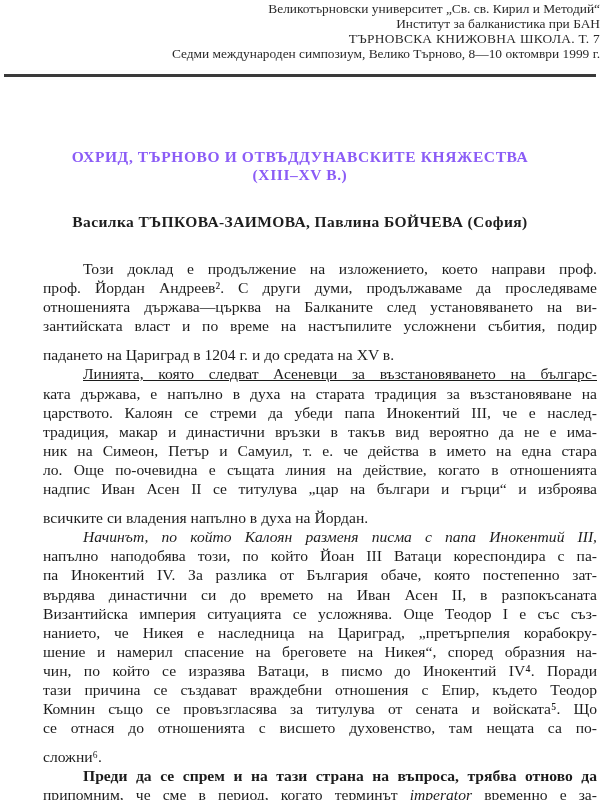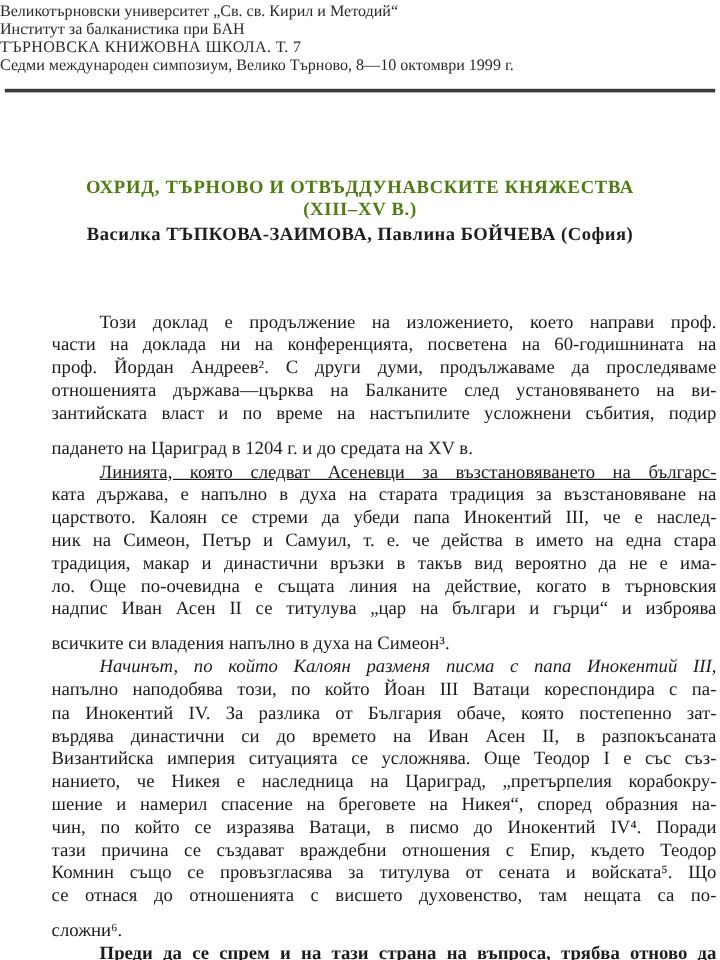--- a/index.html
+++ b/index.html
@@ -4,36 +4,36 @@
 <style>
   html, body { margin: 0; padding: 0; }
   body {
     width: 600px; height: 800px; overflow: hidden;
     background: #ffffff; color: #1a1a1a;
     font-family: "Liberation Serif", "DejaVu Serif", serif;
     position: relative;
   }
   .header {
     position: absolute; left: 0; top: 0; width: 600px;
-    text-align: left; font-size: 13.4px; line-height: 15px;
+    text-align: right; font-size: 13.4px; line-height: 15px;
     color: #2a2a2a; padding-top: 1px;
   }
   .header div { white-space: nowrap; }
   .header .series { letter-spacing: 0.3px; }
   .rule {
     position: absolute; left: 4px; top: 74px; width: 592px; height: 3px;
     background: #3a3a3a;
   }
   .title {
     position: absolute; left: 0; top: 148px; width: 600px;
     text-align: center; font-size: 15.5px; font-weight: bold;
-    letter-spacing: 0.6px; line-height: 18px; color: #4d7c0f;
+    letter-spacing: 0.6px; line-height: 18px; color: #8b5cf6;
   }
   .authors {
-    position: absolute; left: 0; top: 187px; width: 600px;
+    position: absolute; left: 0; top: 213px; width: 600px;
     text-align: center; font-size: 15.5px; font-weight: bold;
     letter-spacing: 0.4px; color: #1e1e1e;
   }
   .body {
     position: absolute; left: 3px; top: 259px; width: 594px;
     font-size: 15.6px; line-height: 19.1px; text-align: justify;
     color: #1c1c1c;
   }
   .body p { margin: 0; text-indent: 40px; }
   .body .line { display: block; text-align: justify; text-align-last: justify; white-space: nowrap; }
@@ -54,35 +54,34 @@
 <div class="title">
   <div>ОХРИД, ТЪРНОВО И ОТВЪДДУНАВСКИТЕ КНЯЖЕСТВА</div>
   <div>(XIII–XV В.)</div>
 </div>
 
 <div class="authors"><span>Василка </span><span>ТЪПКОВА-ЗАИМОВА</span><span>, Павлина </span><span>БОЙЧЕВА</span><span> (София)</span></div>
 
 <div class="body" id="body">
     <p>
       <span class="line" style="padding-left: 40px;">Този доклад е продължение на изложението, което направи проф.</span>
-      <span class="line">части на доклада ни на конференцията, посветена на 60-годишнината на</span>
       <span class="line">проф. Йордан Андреев². С други думи, продължаваме да проследяваме</span>
       <span class="line">отношенията държава—църква на Балканите след установяването на ви-</span>
       <span class="line">зантийската власт и по време на настъпилите усложнени събития, подир</span>
       <span class="line last">падането на Цариград в 1204 г. и до средата на XV в.</span>
     </p>
     <p>
       <span class="line" style="padding-left: 40px; text-decoration: underline;">Линията, която следват Асеневци за възстановяването на българс-</span>
       <span class="line">ката държава, е напълно в духа на старата традиция за възстановяване на</span>
       <span class="line">царството. Калоян се стреми да убеди папа Инокентий III, че е наслед-</span>
+      <span class="line">традиция, макар и династични връзки в такъв вид вероятно да не е има-</span>
       <span class="line">ник на Симеон, Петър и Самуил, т. е. че действа в името на една стара</span>
-      <span class="line">традиция, макар и династични връзки в такъв вид вероятно да не е има-</span>
-      <span class="line">ло. Още по-очевидна е същата линия на действие, когато в търновския</span>
+      <span class="line">ло. Още по-очевидна е същата линия на действие, когато в отношенията</span>
       <span class="line">надпис Иван Асен II се титулува „цар на българи и гърци“ и изброява</span>
-      <span class="line last">всичките си владения напълно в духа на Симеон³.</span>
+      <span class="line last">всичките си владения напълно в духа на Йордан.</span>
     </p>
     <p>
       <span class="line" style="padding-left: 40px; font-style: italic;">Начинът, по който Калоян разменя писма с папа Инокентий III,</span>
       <span class="line">напълно наподобява този, по който Йоан III Ватаци кореспондира с па-</span>
       <span class="line">па Инокентий IV. За разлика от България обаче, която постепенно зат-</span>
       <span class="line">върдява династични си до времето на Иван Асен II, в разпокъсаната</span>
       <span class="line">Византийска империя ситуацията се усложнява. Още Теодор I е със съз-</span>
       <span class="line">нанието, че Никея е наследница на Цариград, „претърпелия корабокру-</span>
       <span class="line">шение и намерил спасение на бреговете на Никея“, според образния на-</span>
       <span class="line">чин, по който се изразява Ватаци, в писмо до Инокентий IV⁴. Поради</span>

